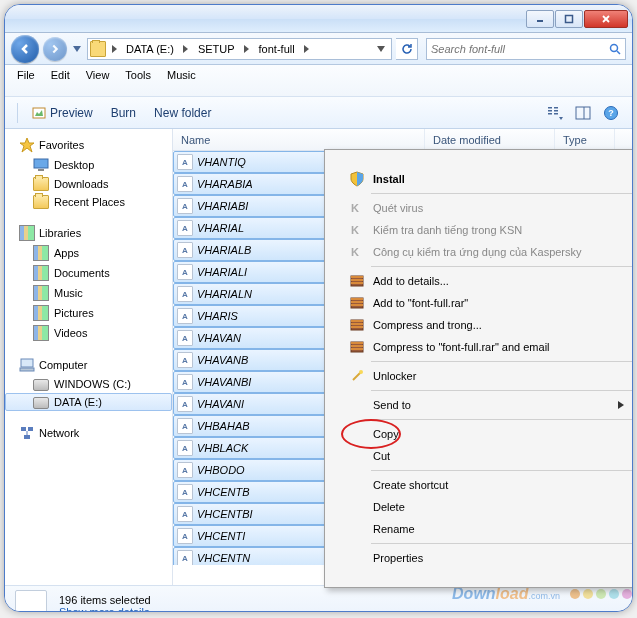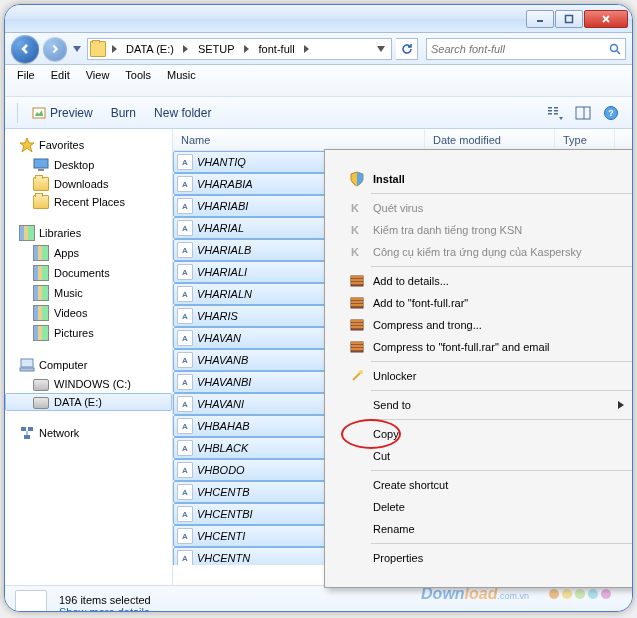--- a/index.html
+++ b/index.html
@@ -68,21 +68,21 @@
 .file-row.sel { background: linear-gradient(to bottom, #eaf4ff, #cfe6fc); border: 1px solid #84b5e8; border-radius: 2px; padding: 0 3px; height: 22px; }
 .file-ico { width: 16px; height: 16px; background: #fff; border: 1px solid #b8c4d4; border-radius: 1px; position: relative; display: flex; align-items: center; justify-content: center; }
 .file-ico::after { content: 'A'; font-size: 8px; color: #5a7aa8; font-weight: bold; }
 .file-name { flex: 1; font-style: italic; }
 
 .status { height: 40px; background: linear-gradient(to bottom, #f6fafe, #e9f1fc); border-top: 1px solid #d5e1f0; display: flex; align-items: center; padding: 0 10px; gap: 12px; }
 .status-ico { width: 32px; height: 32px; background: #fff; border: 1px solid #c2cedd; border-radius: 2px; display: flex; align-items: flex-end; justify-content: center; font-size: 8px; color: #777; padding-bottom: 2px; }
 .status-txt { font-size: 11px; }
 .status-more { color: #1a5db8; cursor: pointer; }
 
-.watermark { position: absolute; right: 21px; bottom: 8px; display: flex; align-items: center; gap: 14px; opacity: 0.5; }
+.watermark { position: absolute; right: 0; bottom: 8px; display: flex; align-items: center; gap: 4px; opacity: 0.5; }
 .wm-txt { font-size: 16px; font-style: italic; font-weight: bold; }
 .wm-blue { color: #2a7dd4; }
 .wm-orange { color: #f08a1c; }
 .wm-sm { color: #2a7dd4; font-size: 9px; }
 .wm-dots { display: flex; gap: 3px; margin-left: 6px; }
 .wm-dot { width: 10px; height: 10px; border-radius: 50%; }
 
 .ctx-menu { position: absolute; left: 319px; top: 144px; width: 339px; background: #f5f5f5; border: 1px solid #a0a0a0; box-shadow: 3px 3px 6px rgba(0,0,0,0.25); font-size: 11px; padding: 18px; z-index: 100; }
 .ctx-item { display: flex; align-items: center; height: 22px; padding: 0 20px 0 30px; position: relative; cursor: pointer; }
 .ctx-item.bold { font-weight: bold; }
@@ -274,25 +274,25 @@
         <div class="sb-item">
             <span class="i-lib sb-icon"></span>
             <span>Documents</span>
           </div>
         <div class="sb-item">
             <span class="i-lib sb-icon"></span>
             <span>Music</span>
           </div>
         <div class="sb-item">
             <span class="i-lib sb-icon"></span>
+            <span>Pictures</span>
+          </div>
+        <div class="sb-item">
+            <span class="i-lib sb-icon"></span>
             <span>Videos</span>
-          </div>
-        <div class="sb-item">
-            <span class="i-lib sb-icon"></span>
-            <span>Pictures</span>
           </div>
       </div>
       <div class="sb-group">
         <div class="sb-hdr">
             <span class="sb-expand"></span>
             <span class="sb-ico i-computer"><svg viewBox="0 0 16 16">
                 <rect x="2" y="2" width="12" height="8" fill="#d8e8f8" stroke="#6a8ab8"></rect>
                 <rect x="1" y="11" width="14" height="3" fill="#b8c8d8" stroke="#6a8ab8"></rect>
               </svg></span>
             <span>Computer</span>

